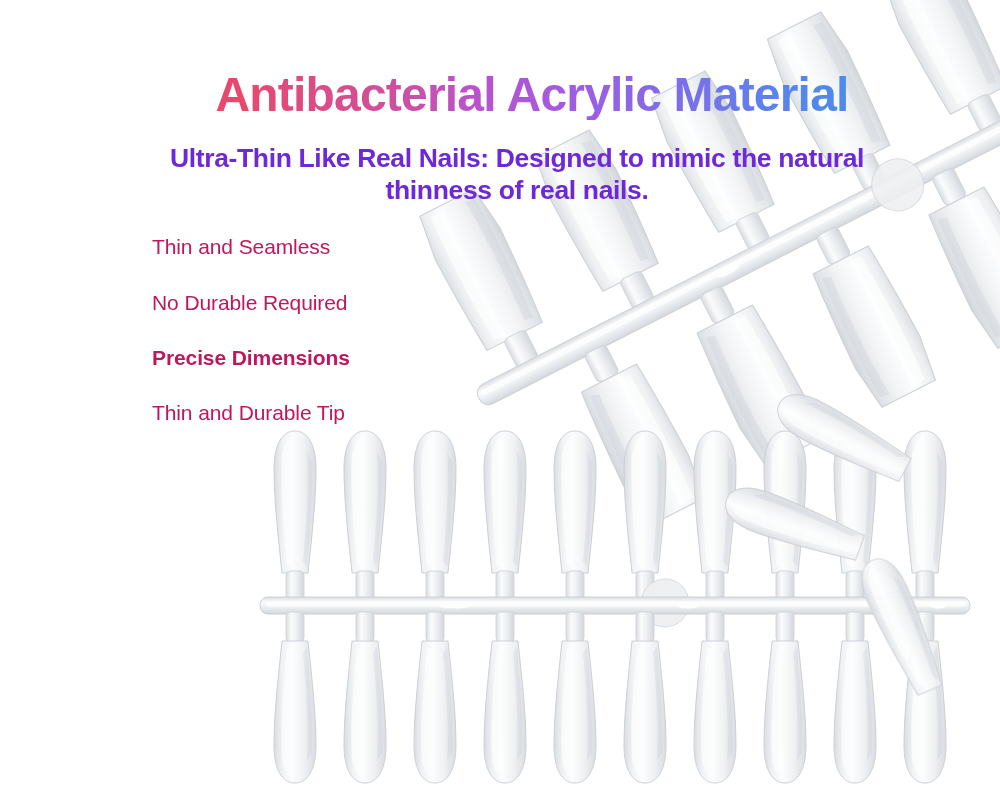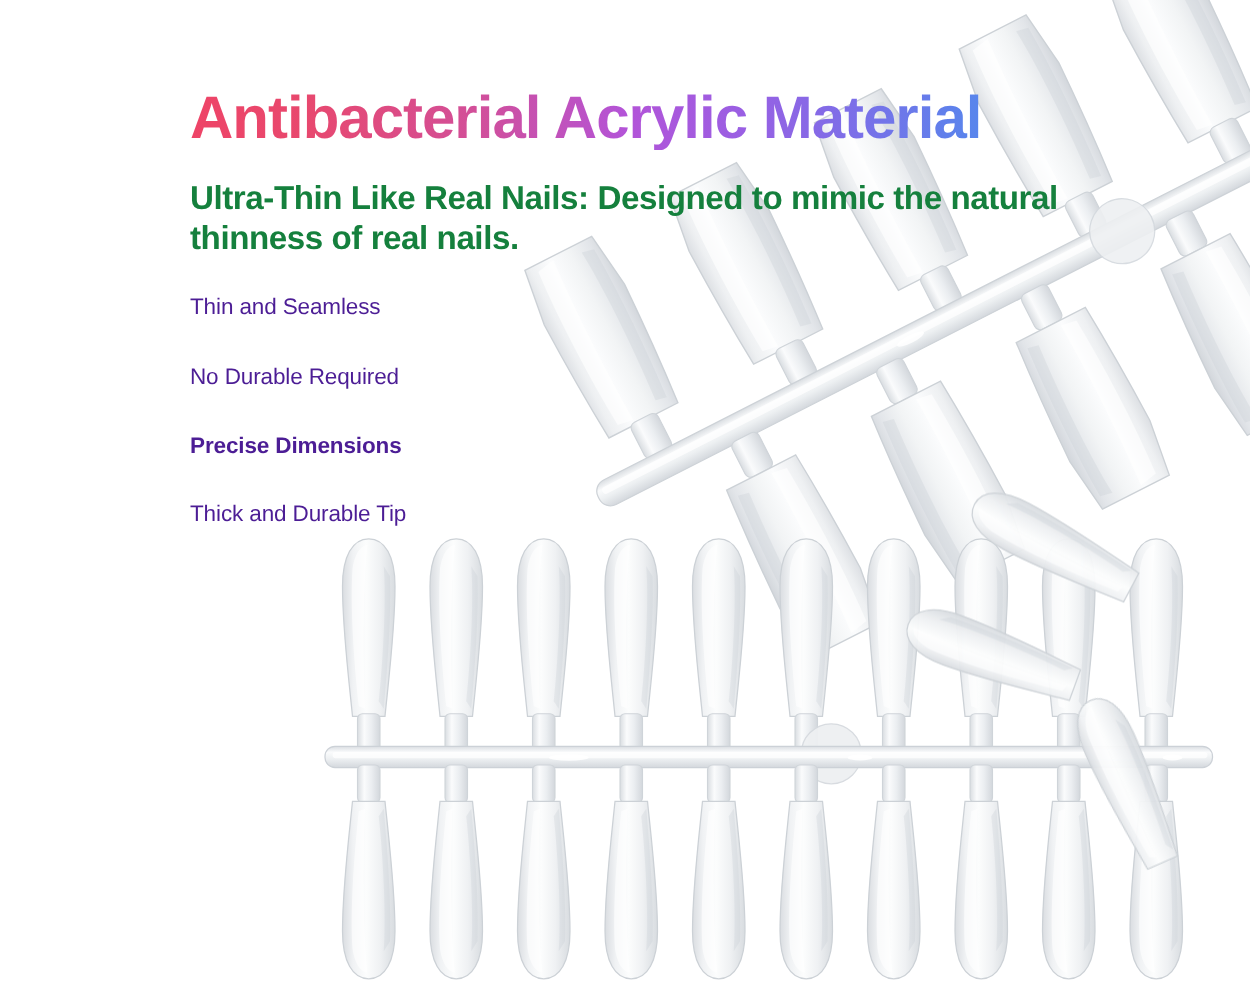--- a/index.html
+++ b/index.html
@@ -10,20 +10,21 @@
   }
   body {
     font-family: "Liberation Sans", sans-serif;
   }
   #page {
     position: relative;
     width: 1000px;
     height: 800px;
     background: #ffffff;
     overflow: hidden;
+    text-align: center;
   }
 
   
   #product-photo {
     position: absolute;
     left: 0;
     top: 0;
     width: 1000px;
     height: 800px;
     z-index: 1;
@@ -72,30 +73,30 @@
   }
 
   .subtitle {
     position: absolute;
     left: 152px;
     top: 143px;
     width: 730px;
     font-size: 26.5px;
     font-weight: 600;
     line-height: 1.2;
-    color: #15803d;
+    color: #6d28d9;
     letter-spacing: -0.35px;
   }
 
   .feature {
     position: absolute;
     left: 152px;
-    font-size: 18px;
+    font-size: 21px;
     font-weight: 500;
-    color: #4c1d95;
+    color: #be185d;
     letter-spacing: -0.1px;
     white-space: nowrap;
   }
   .feature-0 { top: 235px; }
   .feature-1 { top: 291px; }
   .feature-2 { top: 346px; font-weight: bold; }
   .feature-3 { top: 401px; }
 </style>
 </head>
 <body>
@@ -355,16 +356,16 @@
     <div class="headline">Antibacterial Acrylic Material</div>
 
     <div class="subtitle">Ultra-Thin Like Real Nails: Designed to mimic the natural thinness of real nails.</div>
 
     <div class="feature feature-0">Thin and Seamless</div>
 
     <div class="feature feature-1">No Durable Required</div>
 
     <div class="feature feature-2">Precise Dimensions</div>
 
-    <div class="feature feature-3">Thick and Durable Tip</div>
+    <div class="feature feature-3">Thin and Durable Tip</div>
 
   </div>
 </div>
 
 </body></html>

